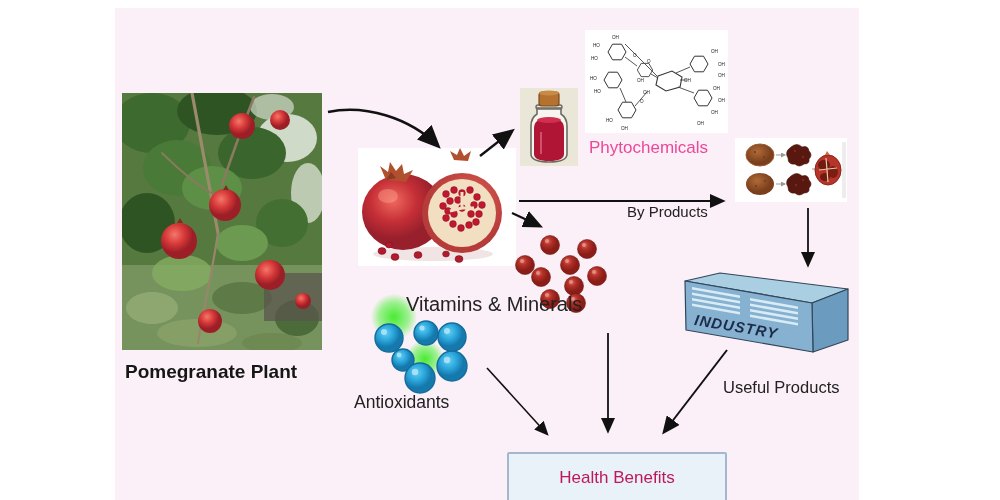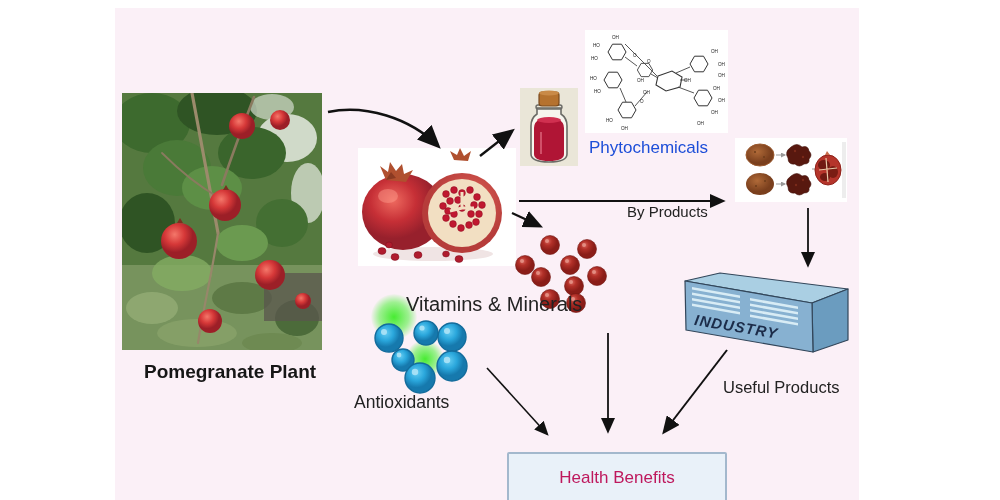--- a/index.html
+++ b/index.html
@@ -1,22 +1,22 @@
 <!DOCTYPE html>
 <html><head>
 <meta charset="utf-8">
 <style>
   html,body{margin:0;padding:0;}
   body{font-family:"Liberation Sans",sans-serif;background:#ffffff;}
   #canvas{position:relative;width:1000px;height:500px;background:#ffffff;overflow:hidden;}
   .abs{position:absolute;}
   #panel{left:115px;top:8px;width:744px;height:492px;background:#fbf0f7;}
   .label{font-family:"Liberation Sans",sans-serif;color:#1c1c1c;white-space:nowrap;line-height:1.1;}
-  .lbl-plant{left:125px;top:362px;width:160px;text-align:center;font-size:19px;font-weight:bold;color:#161616;margin-left:19px;}
-  .lbl-phyto{left:589px;top:139px;font-size:17px;color:#1d4ed8;}
+  .lbl-plant{left:125px;top:362px;width:160px;text-align:center;font-size:19px;font-weight:bold;color:#161616;}
+  .lbl-phyto{left:589px;top:139px;font-size:17px;color:#ec4899;}
   .lbl-byprod{left:627px;top:204px;font-size:15px;color:#222;}
   .lbl-vitmin{left:406px;top:293px;font-size:20px;color:#222;}
   .lbl-antiox{left:354px;top:393px;font-size:17.5px;color:#222;}
   .lbl-useful{left:723px;top:378px;font-size:16.5px;color:#222;}
   .lbl-industry{left:696px;top:312px;font-size:15px;font-style:italic;font-weight:600;
     letter-spacing:1px;color:#1c2c49;transform:rotate(9.5deg);transform-origin:left top;}
   #health-box{left:507px;top:452px;width:220px;height:52px;background:#e9f1f9;
     border:2px solid #a3b8cd;border-radius:2px;display:flex;align-items:center;justify-content:center;
     font-size:17px;color:#be185d;box-sizing:border-box;}
   .glow{position:absolute;border-radius:50%;

